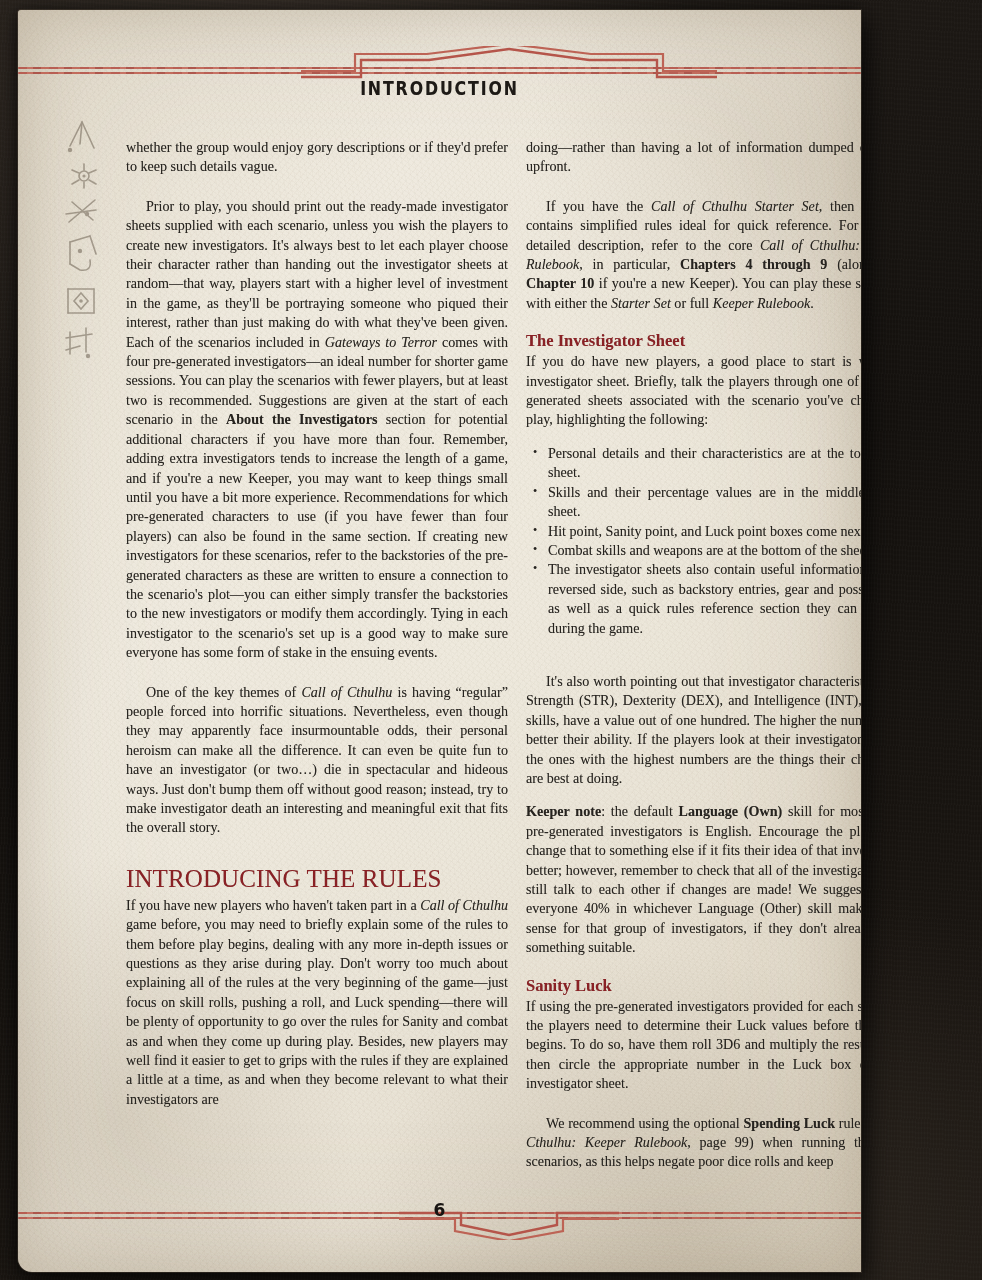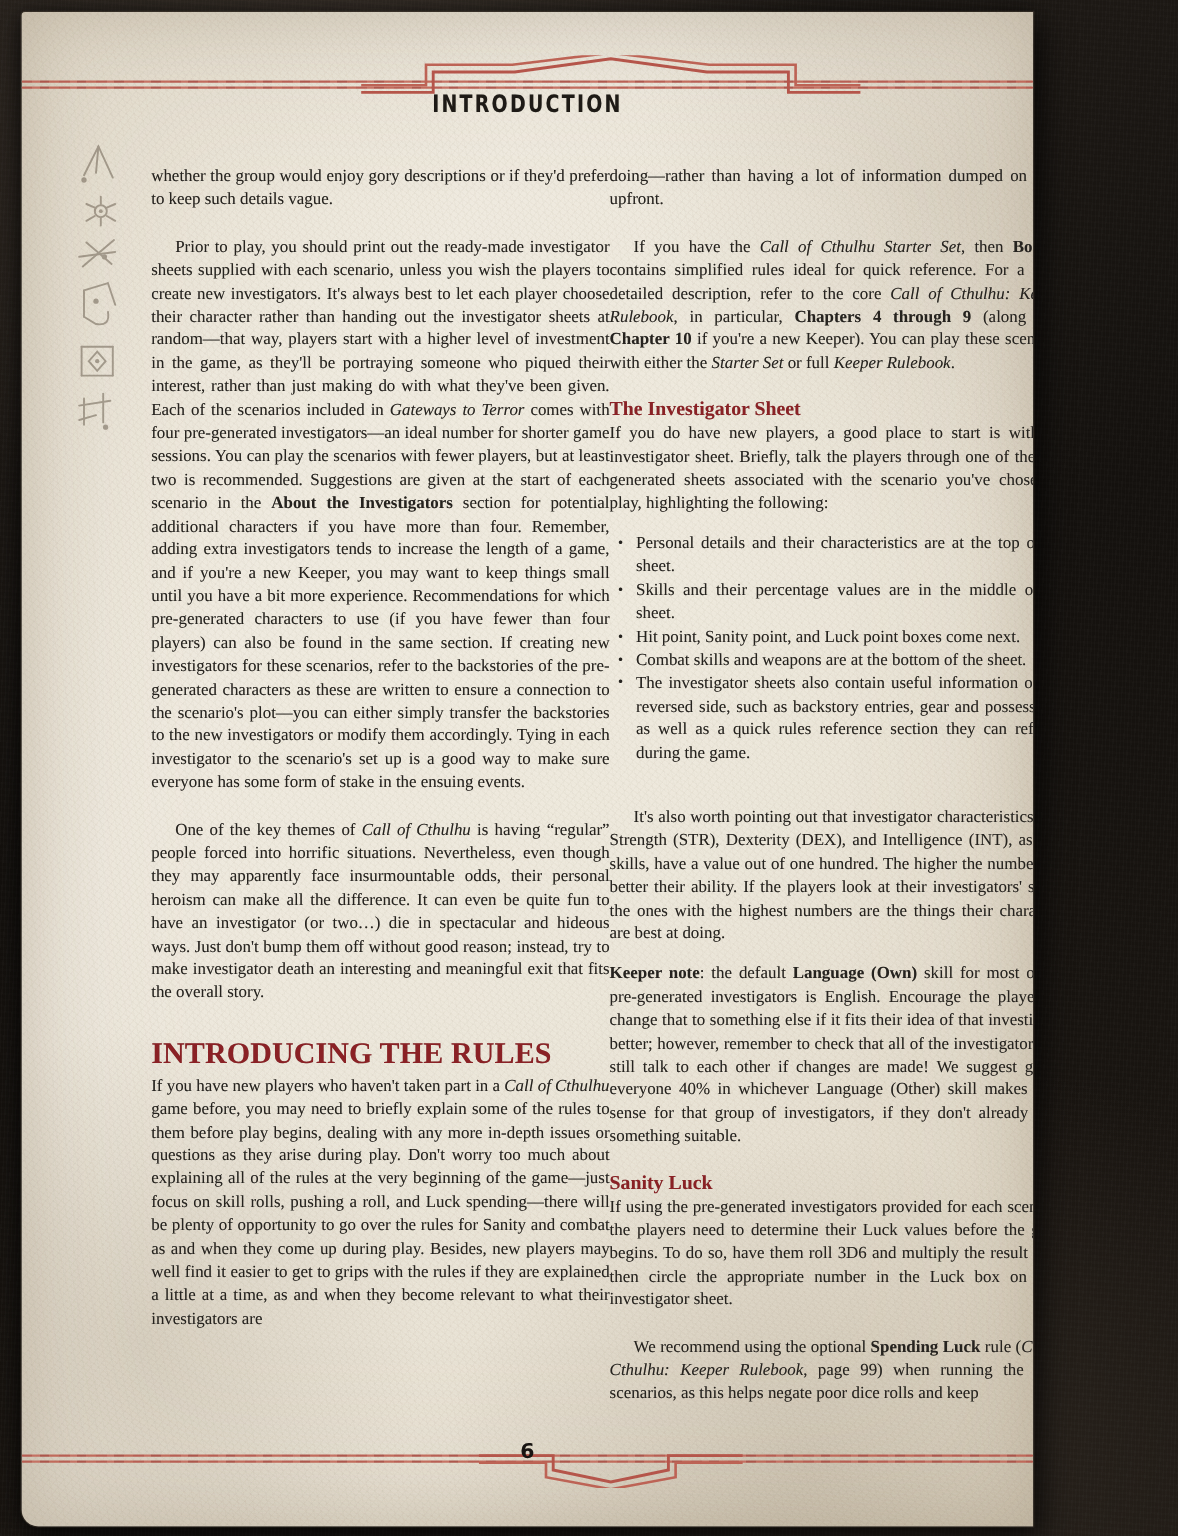--- a/index.html
+++ b/index.html
@@ -166,20 +166,21 @@
   .runes svg { display: block; }
 
   
   .columns {
     position: absolute;
     left: 108px;
     top: 128px;
     width: 782px;
     height: 1030px;
     display: flex;
+    gap: 18px;
   }
   .col {
     width: 382px;
   }
 
   p, li {
     margin: 0;
     font-family: "Liberation Serif", serif;
     font-size: 14.1px;
     line-height: 19.4px;
@@ -187,21 +188,21 @@
     text-align: justify;
     text-justify: inter-word;
     hyphens: none;
   }
   p.ind { text-indent: 20px; margin-top: 20px; }
   p.no-ind { text-indent: 0; }
 
   h2.section {
     margin: 26px 0 3px 0;
     font-family: "Liberation Serif", serif;
-    font-weight: 700;
+    font-weight: 400;
     font-size: 25px;
     line-height: 29px;
     letter-spacing: .1px;
     color: #8e1d21;
     text-align: left;
   }
   h3.sub {
     margin: 17px 0 1px 0;
     font-family: Liberation Serif, serif;
     font-weight: 700;

